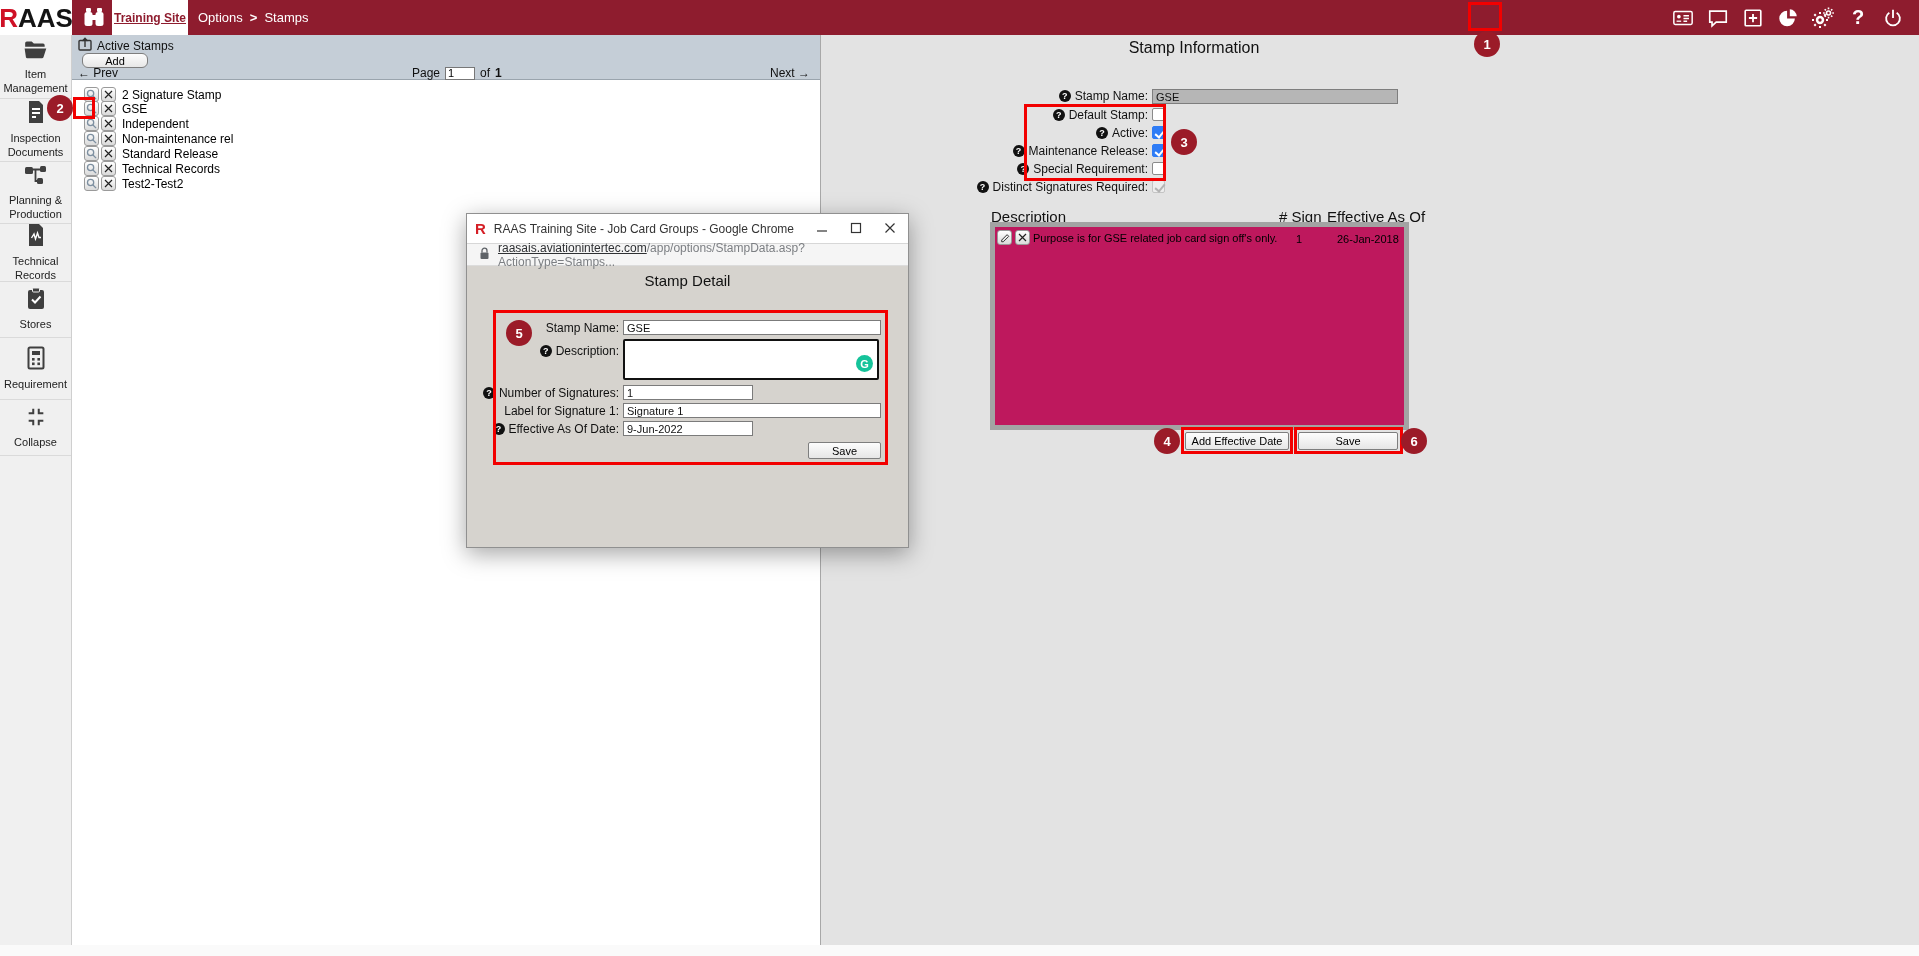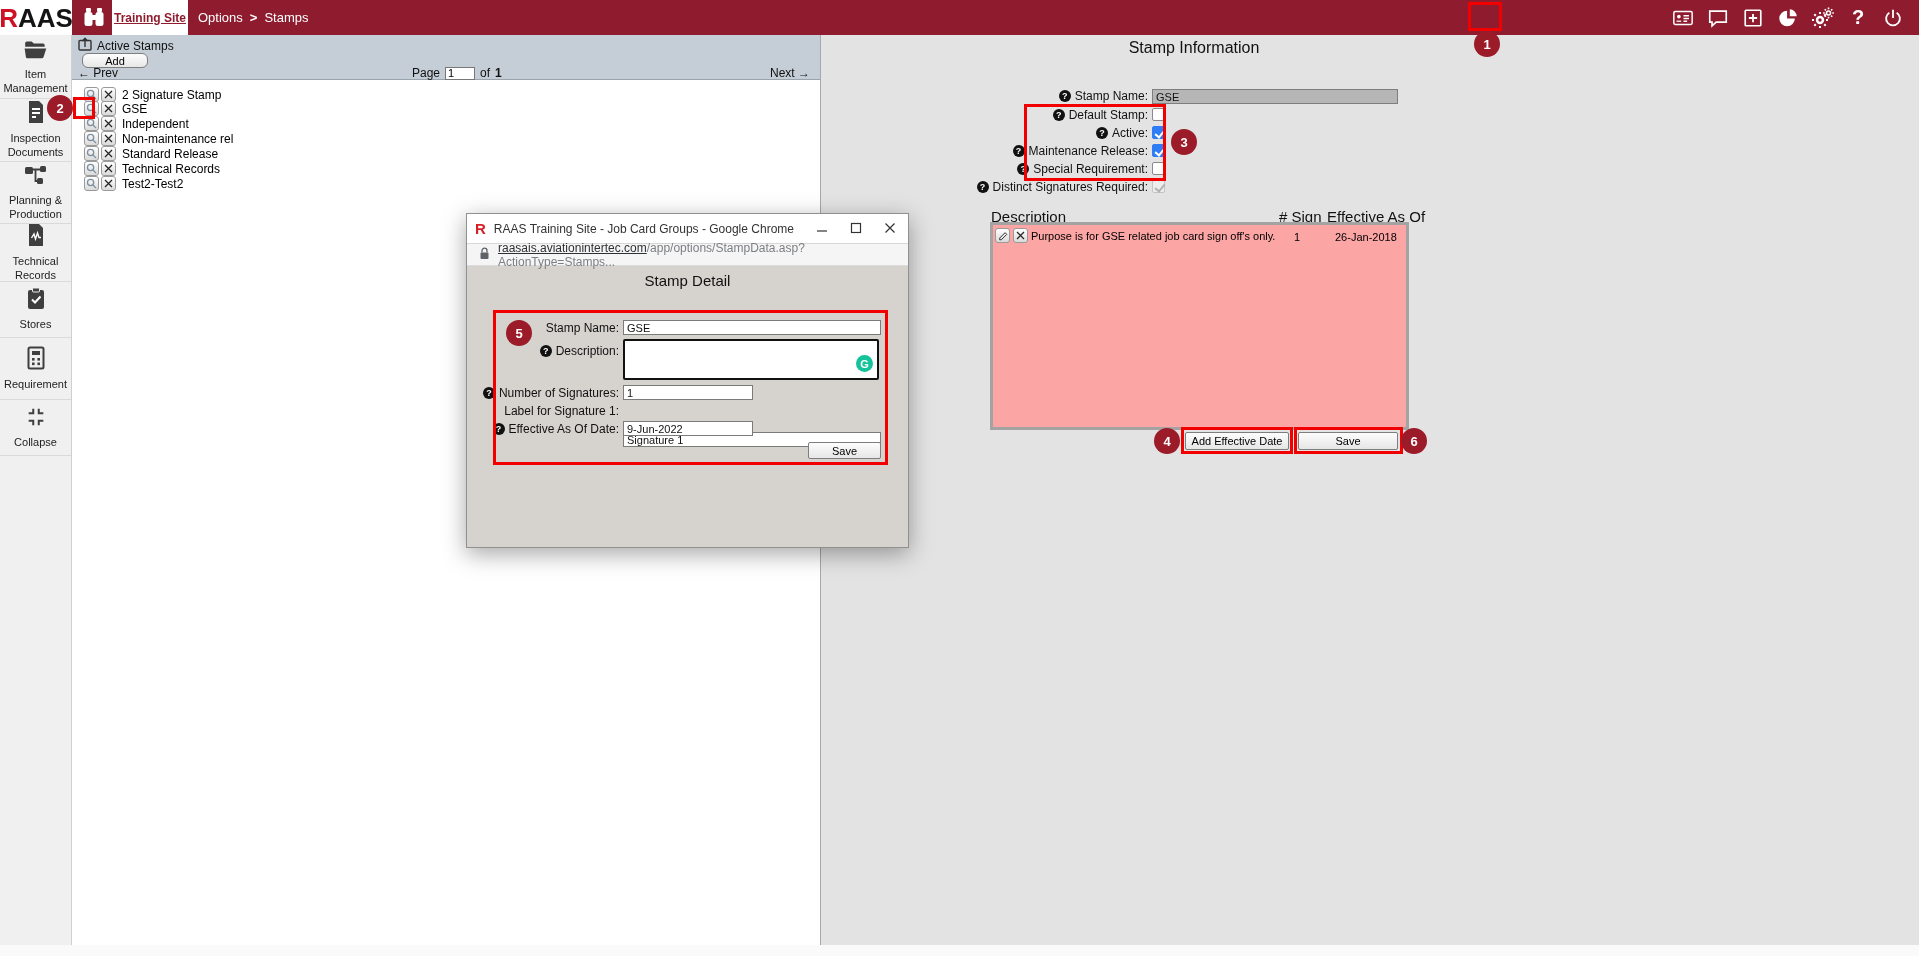--- a/index.html
+++ b/index.html
@@ -49,21 +49,21 @@
   .qicon { display:inline-flex; width:12px; height:12px; border-radius:50%; background:#111; color:#fff; font-size:9px; font-weight:bold; align-items:center; justify-content:center; }
   .qicon::before { content:"?"; }
   .ro-input { background:#b6b6b6; border:1px solid #7e7e7e; font-size:11px; color:#111; padding:0 3px; }
   .cb { width:13px; height:13px; border:1px solid #8a8a8a; background:#fff; border-radius:2px; position:relative; }
   .cb.checked { background:#2e7cf6; border-color:#2e7cf6; }
   .cb.checked::after { content:""; position:absolute; left:4px; top:1px; width:4px; height:8px; border:solid #fff; border-width:0 2px 2px 0; transform:rotate(40deg); }
   .cb.disabled { background:#ededed; border-color:#c4c4c4; }
   .cb.disabled::after { content:""; position:absolute; left:4px; top:1px; width:4px; height:8px; border:solid #b3b3b3; border-width:0 2px 2px 0; transform:rotate(40deg); }
 
   .desc-head { position:absolute; font-size:15px; color:#111; }
-  .desc-box { position:absolute; left:990px; top:222px; width:419px; height:208px; background:#fca5a5; border:3px solid #a3a3a3; }
+  .desc-box { position:absolute; left:990px; top:222px; width:419px; height:208px; background:#be185d; border:5px solid #a3a3a3; }
   .drow { position:absolute; left:2px; top:3px; display:flex; align-items:center; gap:3px; font-size:11px; color:#000; }
   .dcell { position:absolute; font-size:11px; color:#000; }
 
   .btn { background:linear-gradient(#fdfdfd,#e6e6e6); border:1px solid #7e7e7e; border-radius:2px; font-size:11px; color:#000; display:flex; align-items:center; justify-content:center; }
 
   
   .popup { position:absolute; left:466px; top:213px; width:443px; height:335px; background:#d6d3ce; border:1px solid #909090; box-shadow:0 6px 22px rgba(0,0,0,0.35); z-index:10; }
   .ptitle { position:absolute; left:0; top:0; width:100%; height:30px; background:#fff; border-bottom:1px solid #d7d7d7; display:flex; align-items:center; padding:0 8px; gap:8px; }
   .favR { font-size:15px; font-weight:bold; color:#d51f26; }
   .ptitle .wt { font-size:12px; color:#333; flex:1; }
@@ -466,21 +466,21 @@
           <span>Number of Signatures:</span>
         </span>
     </div>
     <input class="pin" style="position: absolute; left: 156px; top: 171px; width: 130px;" value="1">
 
     <div class="prow" style="left:0; top:190px;">
       <span class="lab">
           <span>Label for Signature 1:</span>
         </span>
     </div>
-    <input class="pin" style="position: absolute; left: 156px; top: 189px; width: 258px; margin-top: 29px;" value="Signature 1">
+    <input class="pin" style="position: absolute; left: 156px; top: 189px; width: 258px;" value="Signature 1">
 
     <div class="prow" style="left:0; top:208px;">
       <span class="lab">
           <span class="qicon"></span>
           <span>Effective As Of Date:</span>
         </span>
     </div>
     <input class="pin" style="position: absolute; left: 156px; top: 207px; width: 130px;" value="9-Jun-2022">
 
     <div class="btn" style="position:absolute; left:341px; top:228px; width:73px; height:17px;">Save</div>

